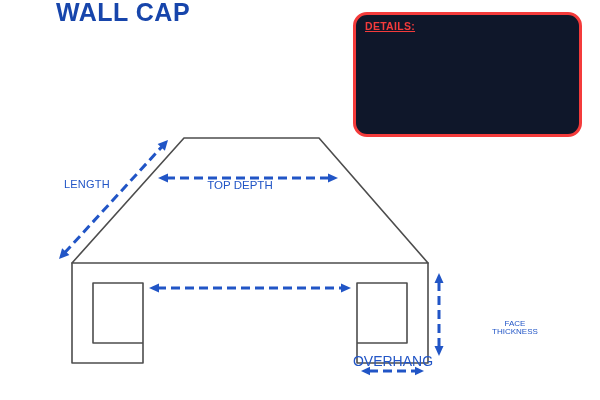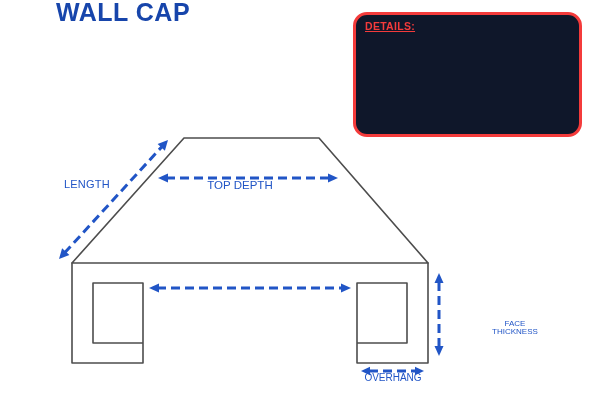--- a/index.html
+++ b/index.html
@@ -83,21 +83,21 @@
   .label-top-depth   { left: 240px; top: 179px; font-size: 11.5px; transform: translateX(-50%); }
   .label-bottom-depth{ left: 256px; top: 293px; font-size: 11.5px; transform: translateX(-50%); }
   .label-face-thickness {
     left: 468px; top: 320px; font-size: 8px;
     transform: translateX(-50%);
     text-align: center;
     white-space: normal;
     width: 48px;
     margin-left: 47px;
   }
-  .label-overhang    { left: 393px; top: 373px; font-size: 10px; transform: translateX(-50%); }
+  .label-overhang    { left: 393px; top: 354px; font-size: 14px; transform: translateX(-50%); }
 </style>
 </head>
 <body>
 
 <div class="canvas">
 
   <h1 class="page-title">WALL CAP</h1>
 
   <div class="details-box">
     <span class="details-label">DETAILS:</span>

